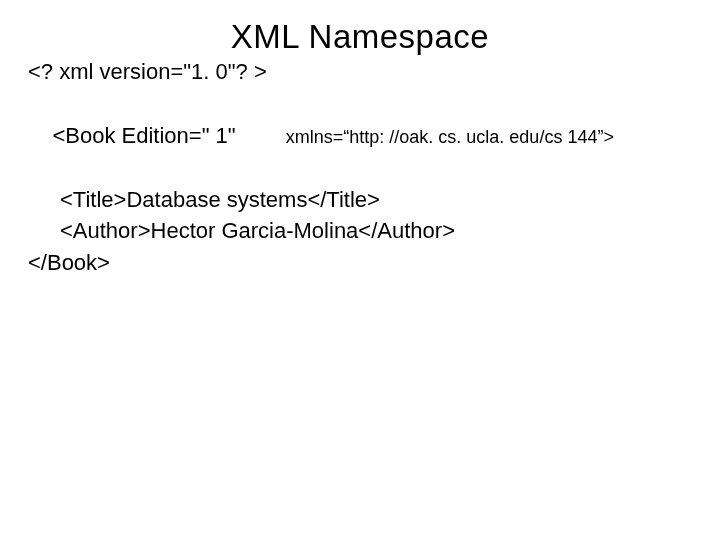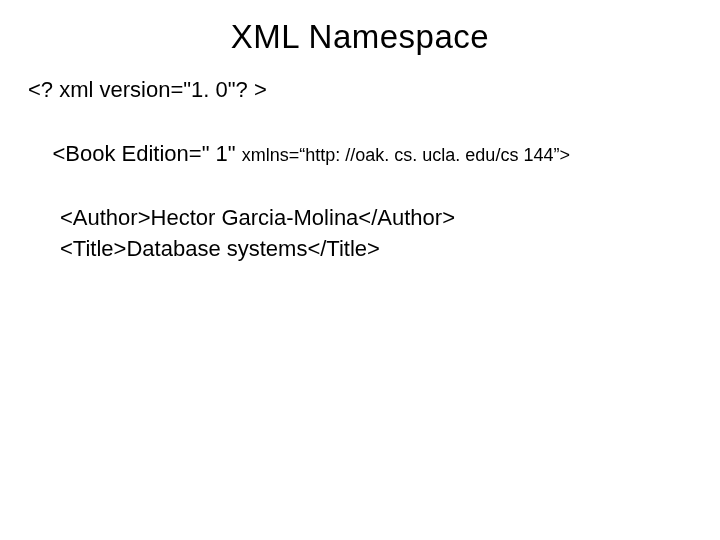--- a/index.html
+++ b/index.html
@@ -12,42 +12,43 @@
       height: 540px;
       background: #ffffff;
       font-family: Arial, Helvetica, sans-serif;
       color: #000000;
       padding: 18px 28px;
     }
     .title {
       font-size: 33px;
       text-align: center;
       font-weight: normal;
-      margin-bottom: 18px;
       letter-spacing: 0.5px;
     }
     .xml-block {
       font-size: 22px;
       line-height: 1.45;
     }
     .xml-line {
       white-space: pre;
     }
     .indent {
       padding-left: 32px;
     }
     .small {
       font-size: 18px;
+      margin-left: 44px;
     }
   </style>
 </head>
 <body>
 
 <h1 class="title">XML Namespace</h1>
 
 <div class="xml-block">
   <div class="xml-line">&lt;? xml version="1. 0"? &gt;</div>
   <div class="xml-line">
     <span>&lt;Book Edition=" 1" </span><span class="small">xmlns=“http: //oak. cs. ucla. edu/cs 144”&gt;</span>
   </div>
+  <div class="xml-line indent">&lt;Title&gt;Database systems&lt;/Title&gt;</div>
   <div class="xml-line indent">&lt;Author&gt;Hector Garcia-Molina&lt;/Author&gt;</div>
-  <div class="xml-line indent">&lt;Title&gt;Database systems&lt;/Title&gt;</div>
+  <div class="xml-line">&lt;/Book&gt;</div>
 </div>
 
 </body></html>

